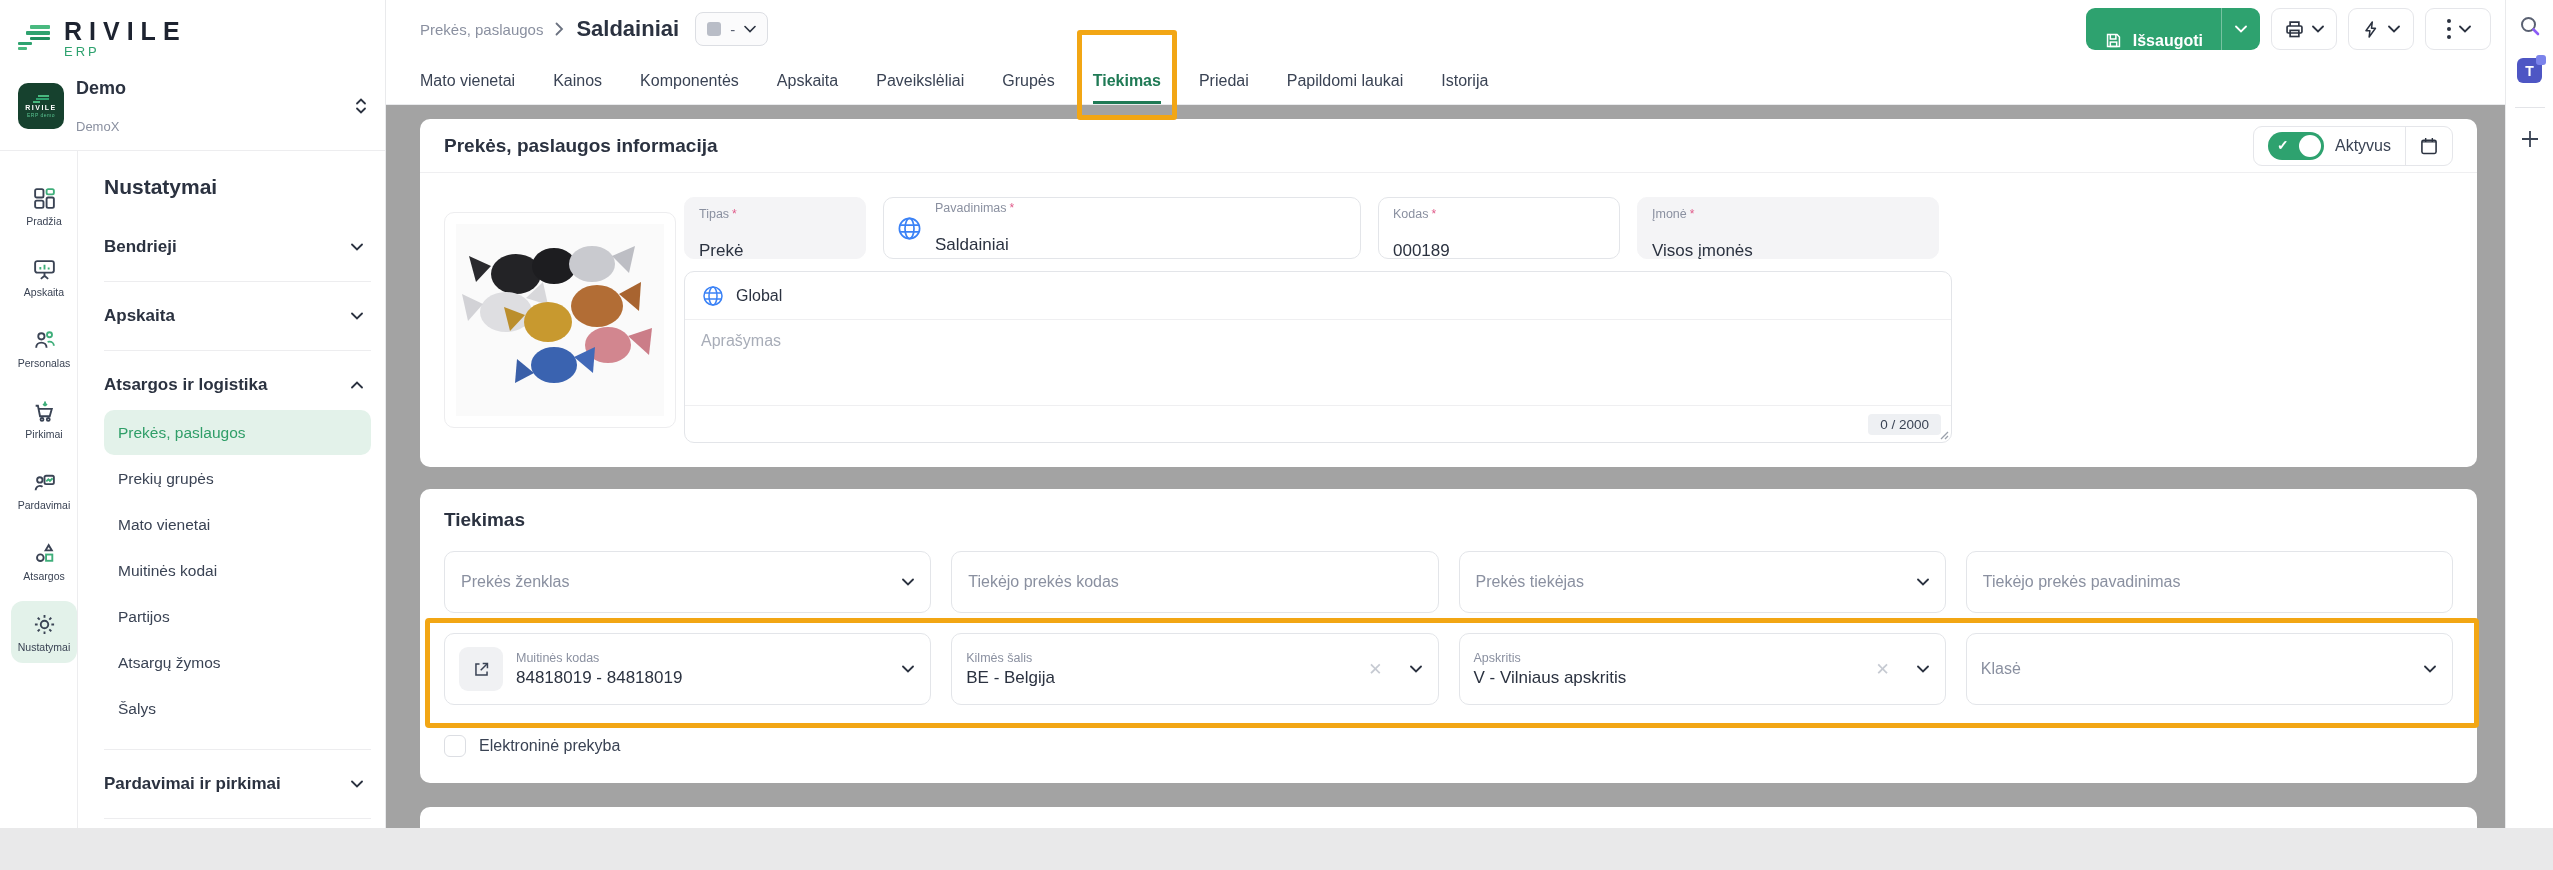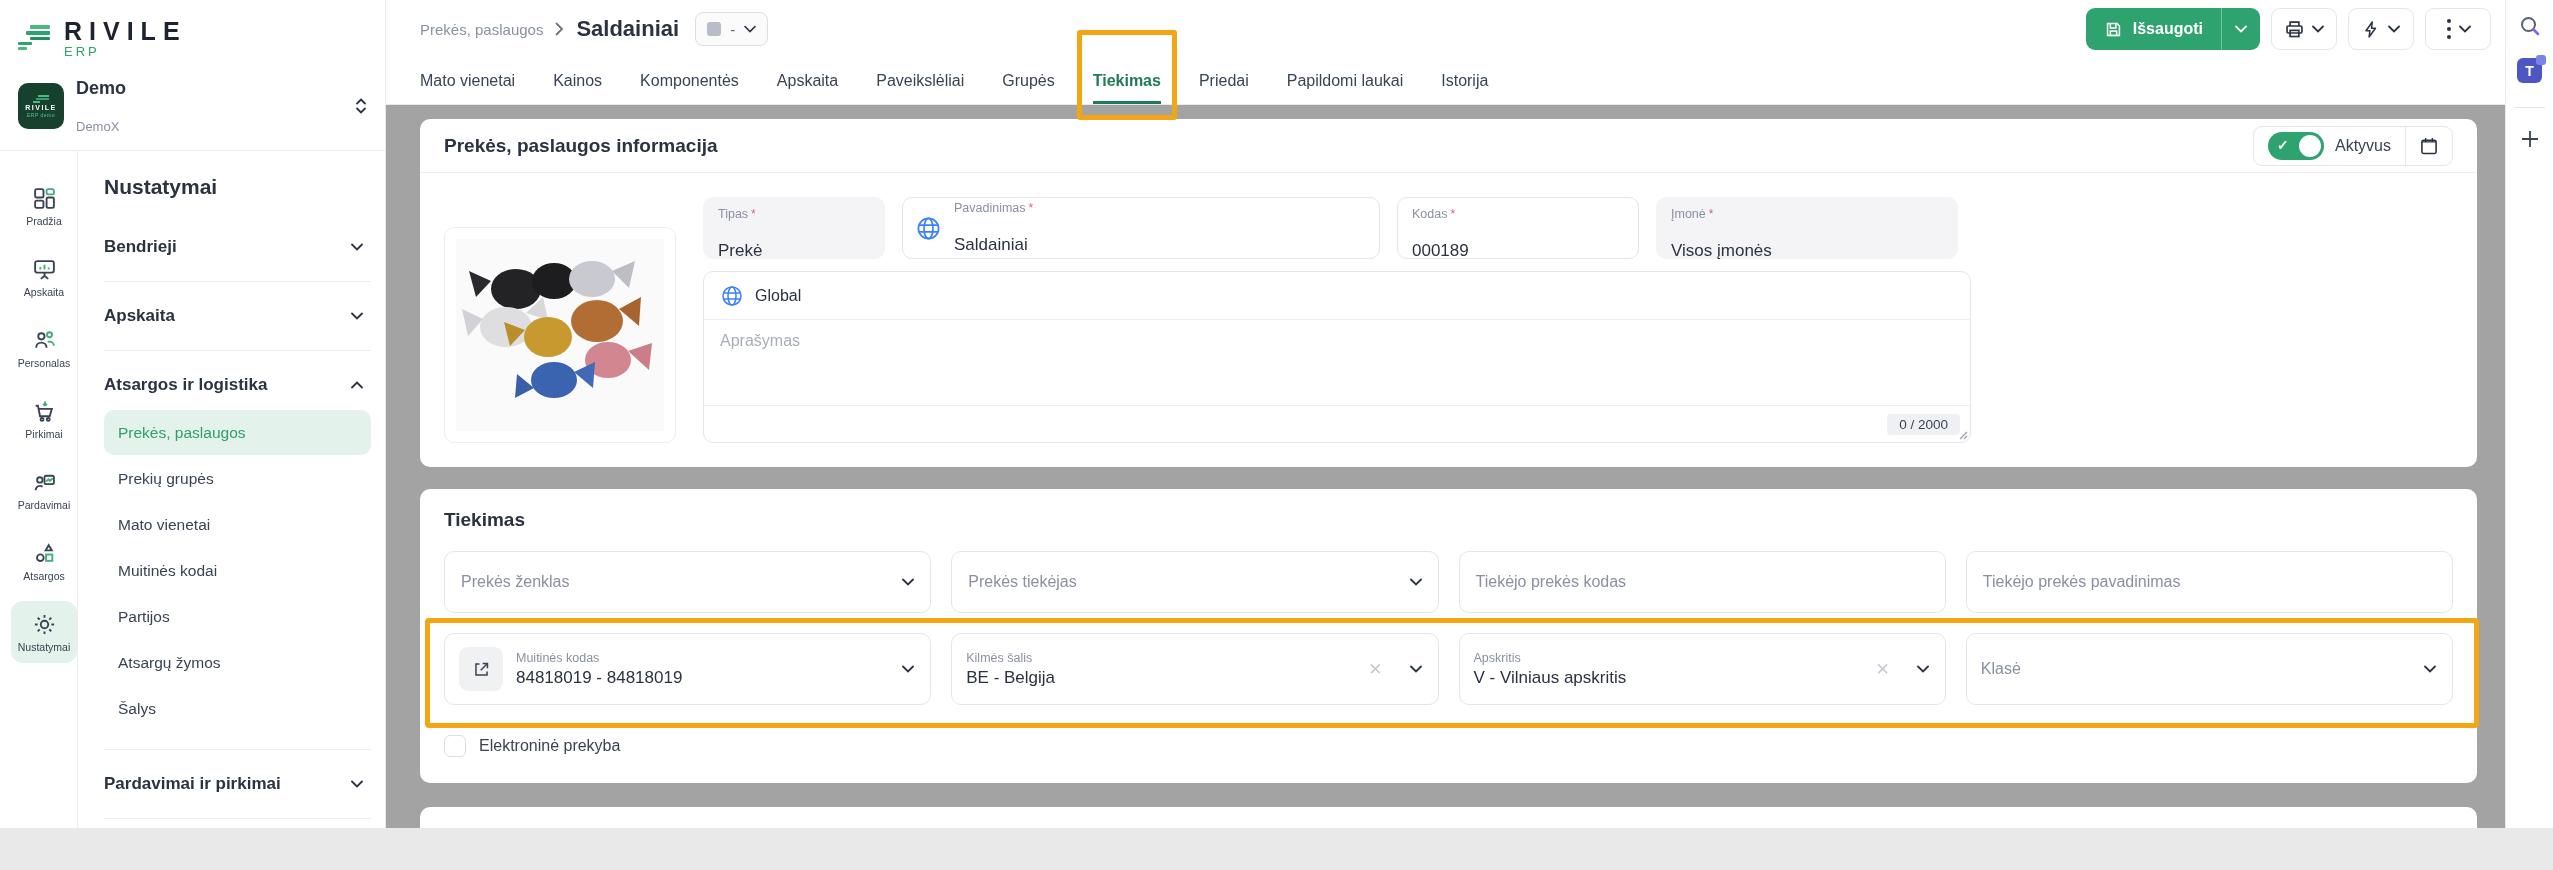--- a/index.html
+++ b/index.html
@@ -41,41 +41,41 @@
   .main{flex:1;display:flex;flex-direction:column;min-width:0}
   .topbar{background:#fff;border-bottom:1px solid #e9eaec;position:relative;z-index:3}
   .tb1{height:58px;display:flex;align-items:center;padding:0 14px 0 34px}
   .crumb{color:#8a90a0;font-size:15px;cursor:pointer}
   .crumbsep{margin:0 12px;color:#6b7280}
   .ptitle{font-size:22px;font-weight:bold}
   .statchip{display:flex;align-items:center;gap:9px;border:1px solid #dcdee3;border-radius:8px;height:34px;padding:0 11px;margin-left:16px;color:#5a6172;background:#fbfbfc;cursor:pointer}
   .statsq{width:14px;height:14px;background:#b9bdc7;border-radius:3px}
   .spacer{flex:1}
   .savebtn{display:flex;align-items:stretch;background:#2ea26f;color:#fff;border-radius:9px;overflow:hidden;height:42px;cursor:pointer}
-  .save-main{display:flex;align-items:center;gap:10px;padding:0 18px;font-size:16px;font-weight:bold}
+  .save-main{display:flex;align-items:flex-end;gap:10px;padding:0 18px;font-size:16px;font-weight:bold}
   .save-chev{display:flex;align-items:center;padding:0 13px;border-left:1px solid rgba(255,255,255,.35)}
   .wbtn{height:42px;min-width:66px;background:#fff;border:1px solid #e5e6ea;border-radius:9px;display:flex;align-items:center;justify-content:center;gap:7px;color:#2b3240;margin-left:11px;cursor:pointer;padding:0 12px}
   .tabs{display:flex;gap:38px;padding:0 34px;height:46px;align-items:stretch}
   .tab-wrap{position:relative;display:flex;align-items:center;height:100%}
   .tab{font-size:16px;color:#3a4354;display:flex;align-items:center;height:100%;cursor:pointer;white-space:nowrap}
   .tab.active{color:#1f7a55;font-weight:bold;box-shadow:inset 0 -3px 0 #1f7a55}
   .ann-tab{position:absolute;left:-16px;right:-16px;top:-28px;bottom:-16px;border:5px solid #f2a614;border-radius:3px;pointer-events:none;z-index:10}
   
   .content{flex:1;padding:14px 28px 0 34px;overflow:hidden}
   .card{background:#fff;border-radius:10px}
   .chead{height:54px;display:flex;align-items:center;padding:0 24px;border-bottom:1px solid #efeff1}
   .chead h2,.c2title{font-size:19px;font-weight:bold}
   .togglewrap{margin-left:auto;display:flex;align-items:center;height:40px;border:1px solid #e5e6ea;border-radius:9px;overflow:hidden;background:#fff}
   .togglemain{display:flex;align-items:center;gap:11px;padding:0 14px;cursor:pointer}
   .toggle{width:56px;height:28px;border-radius:14px;background:#2ea26f;position:relative;flex:none}
   .toggle .tick{position:absolute;left:9px;top:5px;color:#fff;font-size:14px;font-weight:bold}
   .toggle .knob{position:absolute;right:3px;top:3px;width:22px;height:22px;border-radius:50%;background:#fff}
   .togglelabel{font-size:16px;color:#3a4354}
   .calbtn{width:47px;height:40px;display:flex;align-items:center;justify-content:center;border-left:1px solid #e5e6ea;cursor:pointer;color:#2b3240}
-  .c1body{display:flex;gap:27px;padding:24px;align-items:flex-end}
+  .c1body{display:flex;gap:8px;padding:24px;align-items:center}
   .imgbox{width:232px;height:216px;border:1px solid #ededef;border-radius:10px;background:#fff;display:flex;align-items:center;justify-content:center;flex:none;cursor:pointer}
   .fieldscol{display:flex;flex-direction:column;gap:12px}
   .frow{display:flex;gap:17px}
   .field{border:1px solid #e3e5e9;border-radius:10px;height:62px;padding:9px 14px;background:#fff}
   .field.disabled{background:#f4f4f6;border-color:#f4f4f6}
   .flabel{font-size:12.5px;color:#8a90a0}
   .req::after{content:"*";color:#e05b8a;margin-left:3px;font-size:12px}
   .fvalue{font-size:17px;margin-top:20px;color:#2b3240}
   .field.withicon{display:flex;align-items:center;gap:12px;padding-left:12px}
   .w-tipas{width:182px}.w-pav{width:478px}.w-kodas{width:242px}.w-imone{width:302px}
@@ -440,27 +440,27 @@
       <div class="card card2">
         <div class="c2title">Tiekimas</div>
         <div class="row">
           <div class="ghost">
             <span>Prekės ženklas</span>
             <svg class="chev" viewBox="0 0 12 8">
                 <path d="M1 1.5 L6 6.5 L11 1.5" fill="none" stroke="#2b3240" stroke-width="1.8" stroke-linecap="round"></path>
               </svg>
           </div>
           <div class="ghost">
+            <span>Tiekėjo prekės kodas</span>
+          </div>
+          <div class="ghost">
             <span>Prekės tiekėjas</span>
             <svg class="chev" viewBox="0 0 12 8">
                 <path d="M1 1.5 L6 6.5 L11 1.5" fill="none" stroke="#2b3240" stroke-width="1.8" stroke-linecap="round"></path>
               </svg>
-          </div>
-          <div class="ghost">
-            <span>Tiekėjo prekės kodas</span>
           </div>
           <div class="ghost">
             <span>Tiekėjo prekės pavadinimas</span>
           </div>
         </div>
 
         <div class="row2wrap">
           <div class="row" style="margin-top:0">
             <div class="fieldsel">
               <span class="iconbtn">

